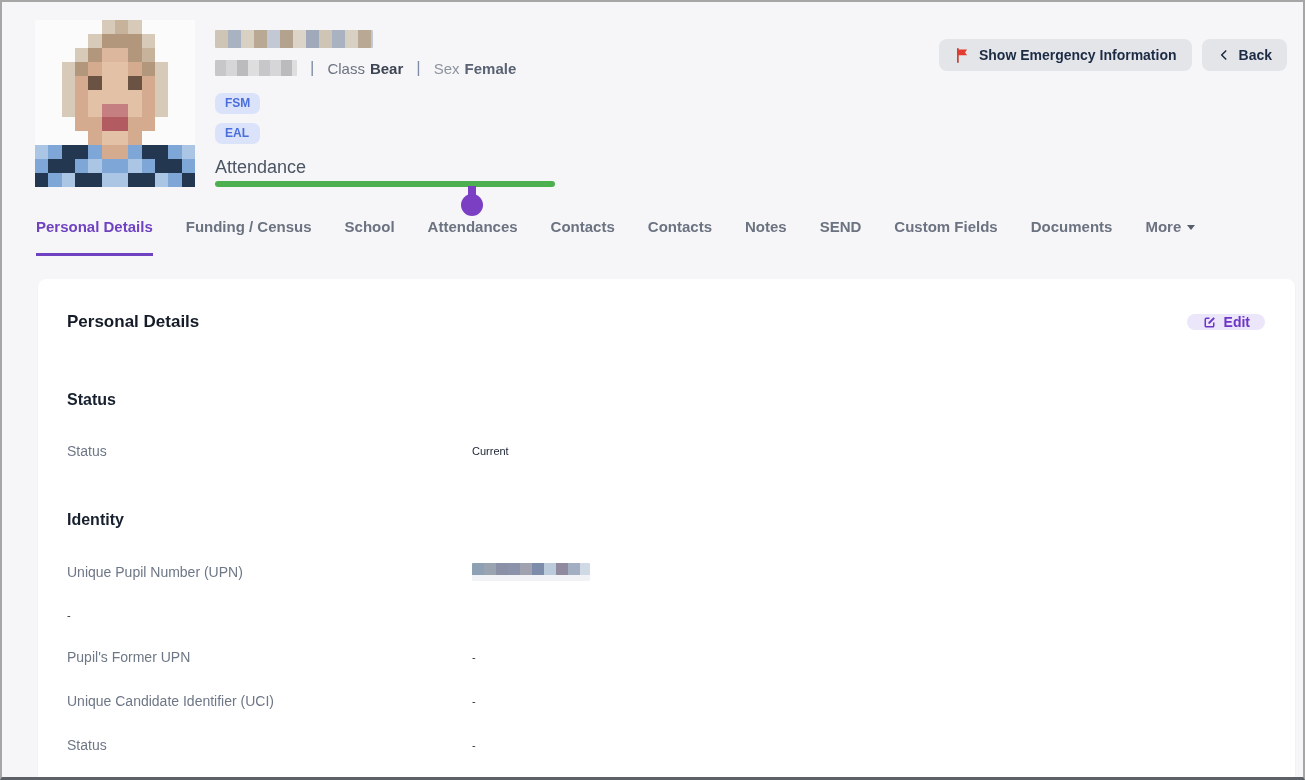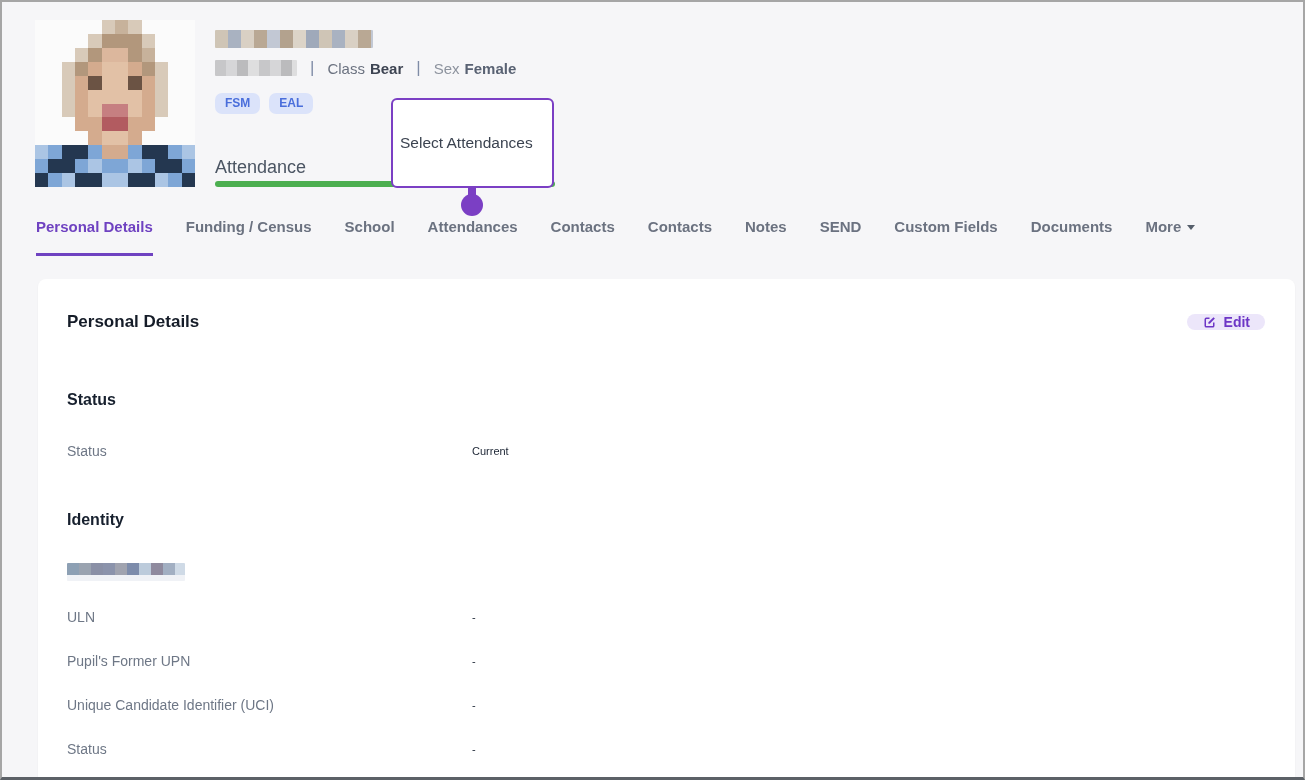--- a/index.html
+++ b/index.html
@@ -29,21 +29,21 @@
     width:82px; height:16px; border-radius:1px;
     background-image: repeating-linear-gradient(90deg,
       #c7c7c9 0 11px, #d6d6d8 11px 22px, #bbbbbd 22px 33px, #dededf 33px 44px);
   }
   .sep { color:#7f8ca6; font-size:17px; font-weight:300; }
   .meta-label { color:#6b7280; }
   .meta-value { color:#3d4452; font-weight:bold; margin-left:5px; }
   .meta-label.light { color:#8d939e; }
   .meta-value.light { color:#596273; }
 
-  .badges { position:absolute; left:213px; top:91px; display:flex; gap:9px; }
+  .badges { position:absolute; left:213px; top:91px; display:flex; gap:9px;flex-direction:column; }
   .badge {
     background:var(--badge-bg,#dbe3fa); color:var(--badge-text,#4a6edb);
     font-size:12px; font-weight:bold; padding:3px 10px 4px; border-radius:7px;
   }
 
   .att-label { position:absolute; left:213px; top:155px; font-size:18px; color:#4b5563; }
   .att-bar {
     position:absolute; left:213px; top:179px; width:340px; height:6px;
     border-radius:3px; background:var(--att-green,#4caf50);
   }
@@ -274,26 +274,38 @@
   </div>
 
   <div class="badges" id="badges">
       <span class="badge">FSM</span>
       <span class="badge">EAL</span>
     </div>
 
   <div class="att-label">Attendance</div>
   <div class="att-bar"></div>
 
-  <div class="callout">
-    <span>Select Attendances</span>
-  </div>
   <div class="callout-stem"></div>
   <div class="callout-dot"></div>
 
+  <div class="top-actions">
+    <button class="action-btn">
+      <svg width="17" height="17" viewBox="0 0 24 24">
+        <path d="M5.5 2.5v19" stroke="#c03228" stroke-width="2.2" stroke-linecap="round" fill="none"></path>
+        <path d="M5.5 3.5h13l-3 4.1 3 4.1h-13z" fill="#e23b30"></path>
+      </svg>
+      <span>Show Emergency Information</span>
+    </button>
+    <button class="action-btn">
+      <svg width="14" height="14" viewBox="0 0 24 24">
+        <path d="M15 5l-7 7 7 7" stroke="#1c2b44" stroke-width="2.6" fill="none" stroke-linecap="round" stroke-linejoin="round"></path>
+      </svg>
+      <span>Back</span>
+    </button>
+  </div>
 
   <div class="tabs" id="tabs">
       <div class="tab active">
         <span>Personal Details</span>
       </div>
       <div class="tab">
         <span>Funding / Census</span>
       </div>
       <div class="tab">
         <span>School</span>
@@ -340,24 +352,24 @@
         <div class="section">
           <h3>Status</h3>
           <div class="row">
             <div class="row-label">Status</div>
             <div class="row-value">Current</div>
           </div>
         </div>
         <div class="section">
           <h3>Identity</h3>
           <div class="row">
+            <div class="row-label">Unique Pupil Number (UPN)</div>
             <div class="blur-value"></div>
           </div>
           <div class="row">
-            <div class="row-label">ULN</div>
             <div class="row-value">-</div>
           </div>
           <div class="row">
             <div class="row-label">Pupil's Former UPN</div>
             <div class="row-value">-</div>
           </div>
           <div class="row">
             <div class="row-label">Unique Candidate Identifier (UCI)</div>
             <div class="row-value">-</div>
           </div>

